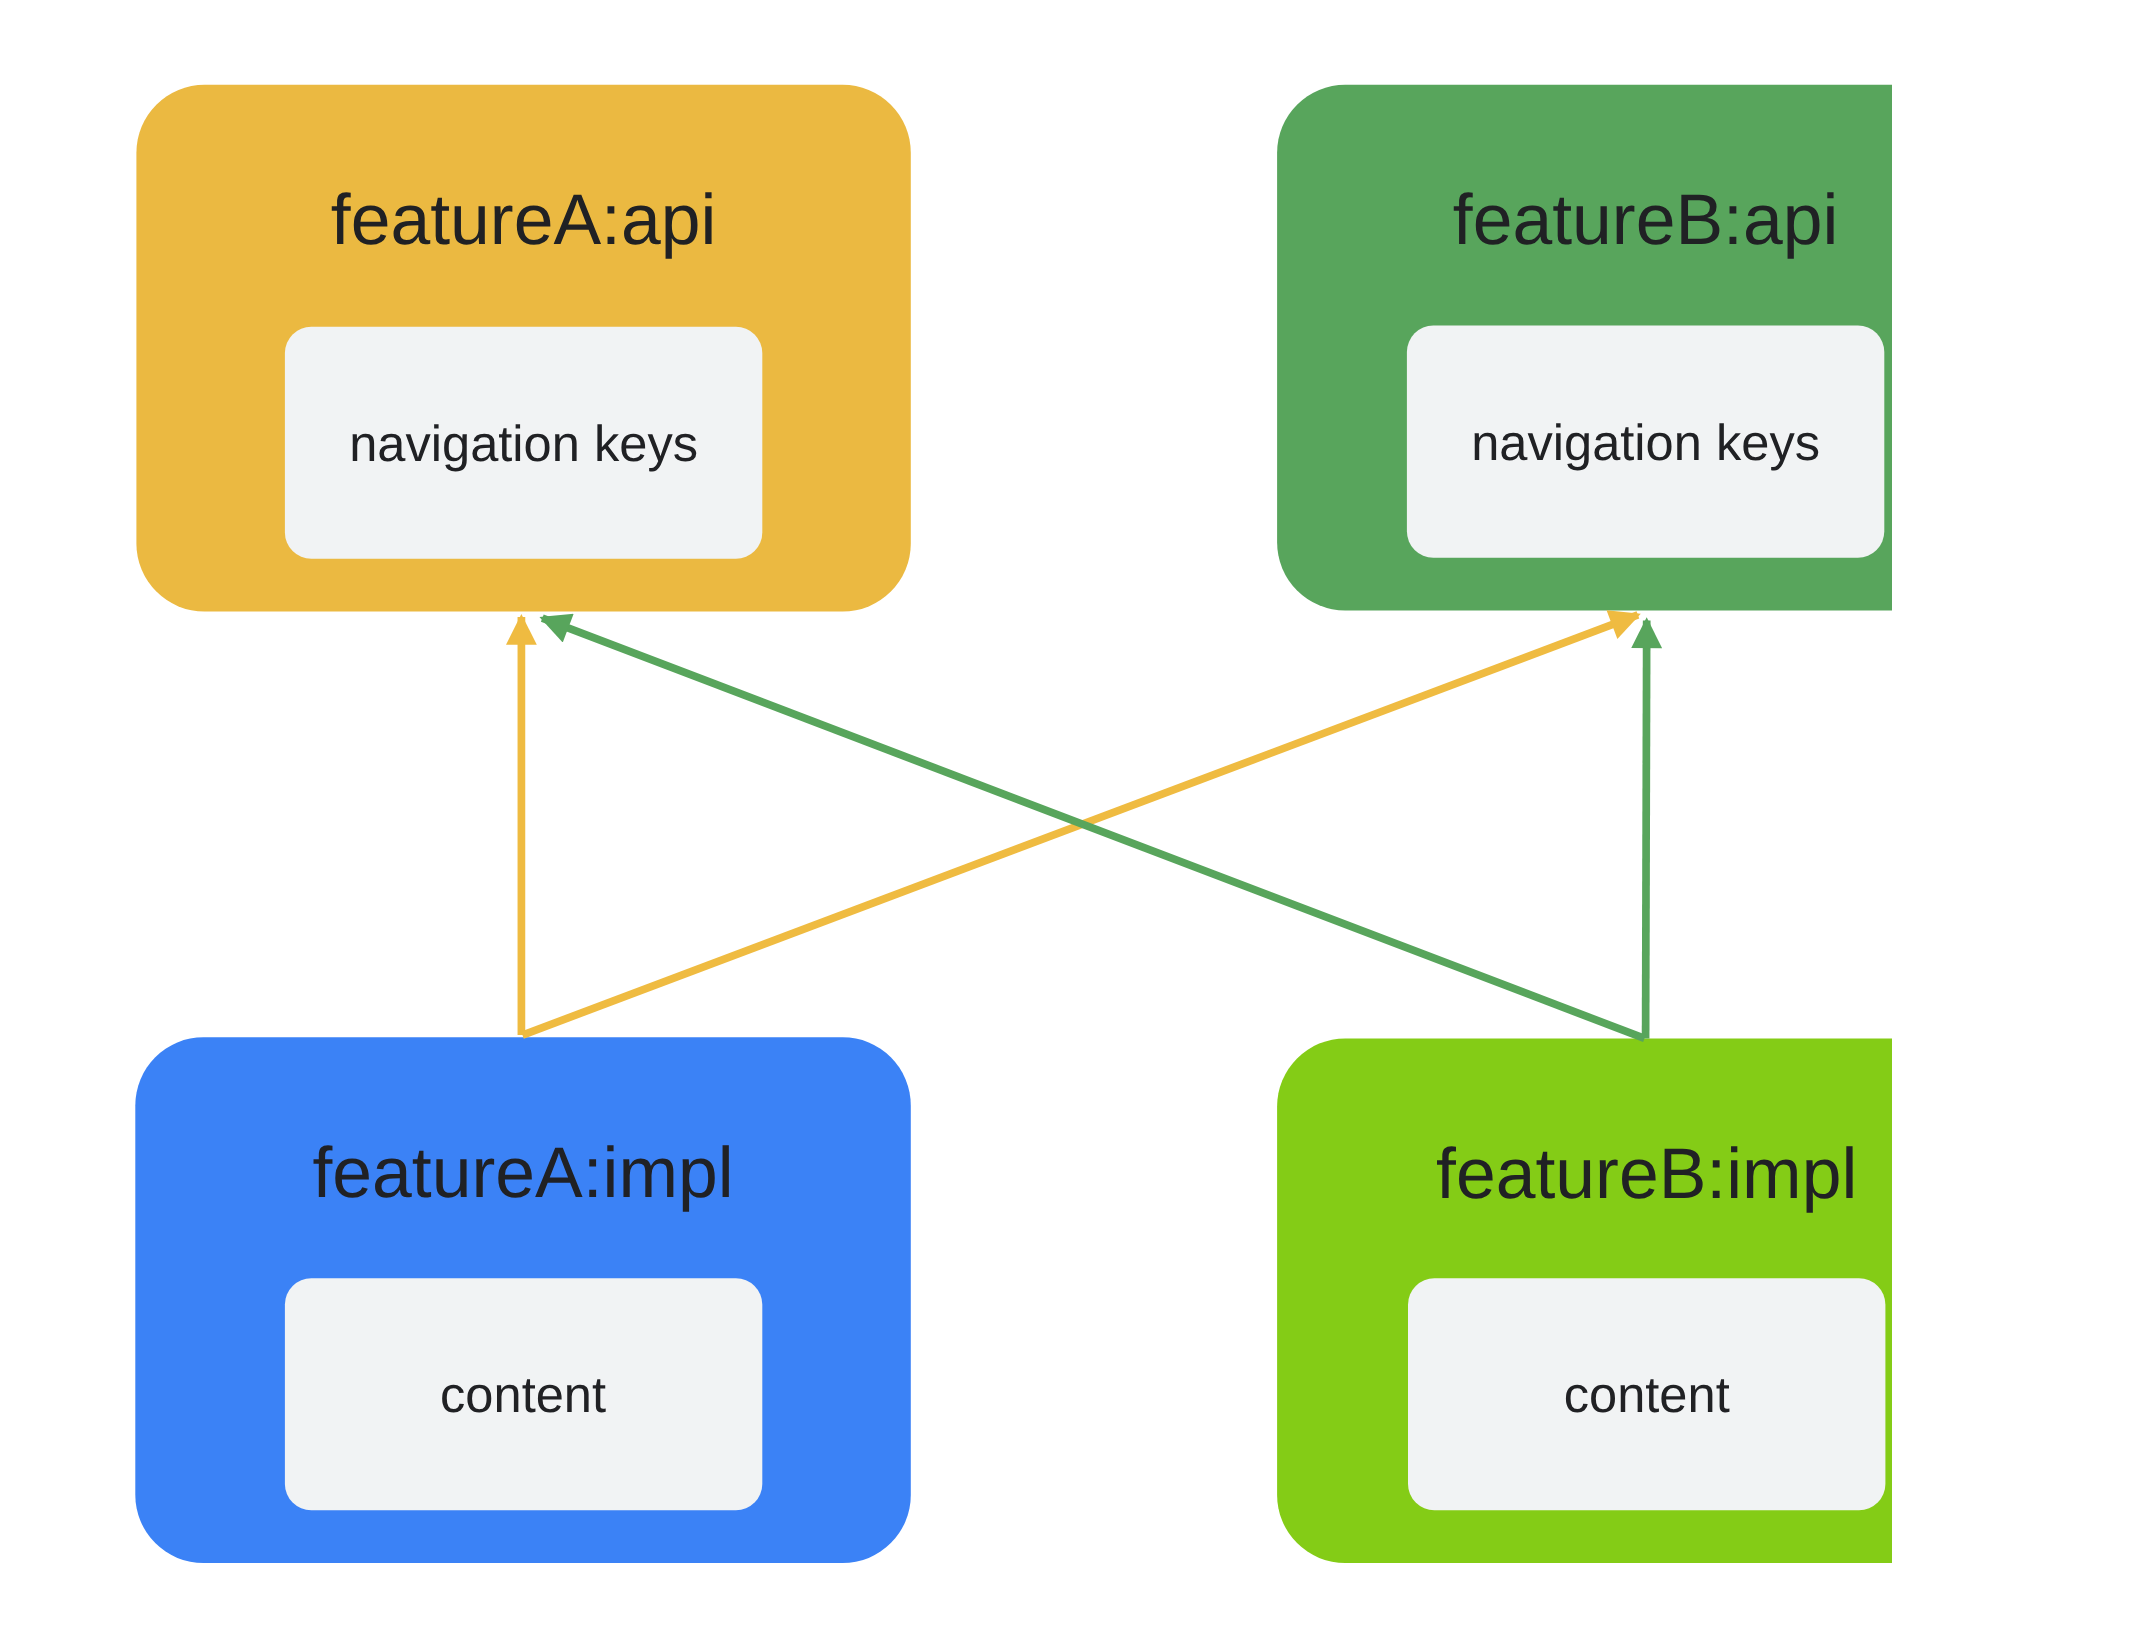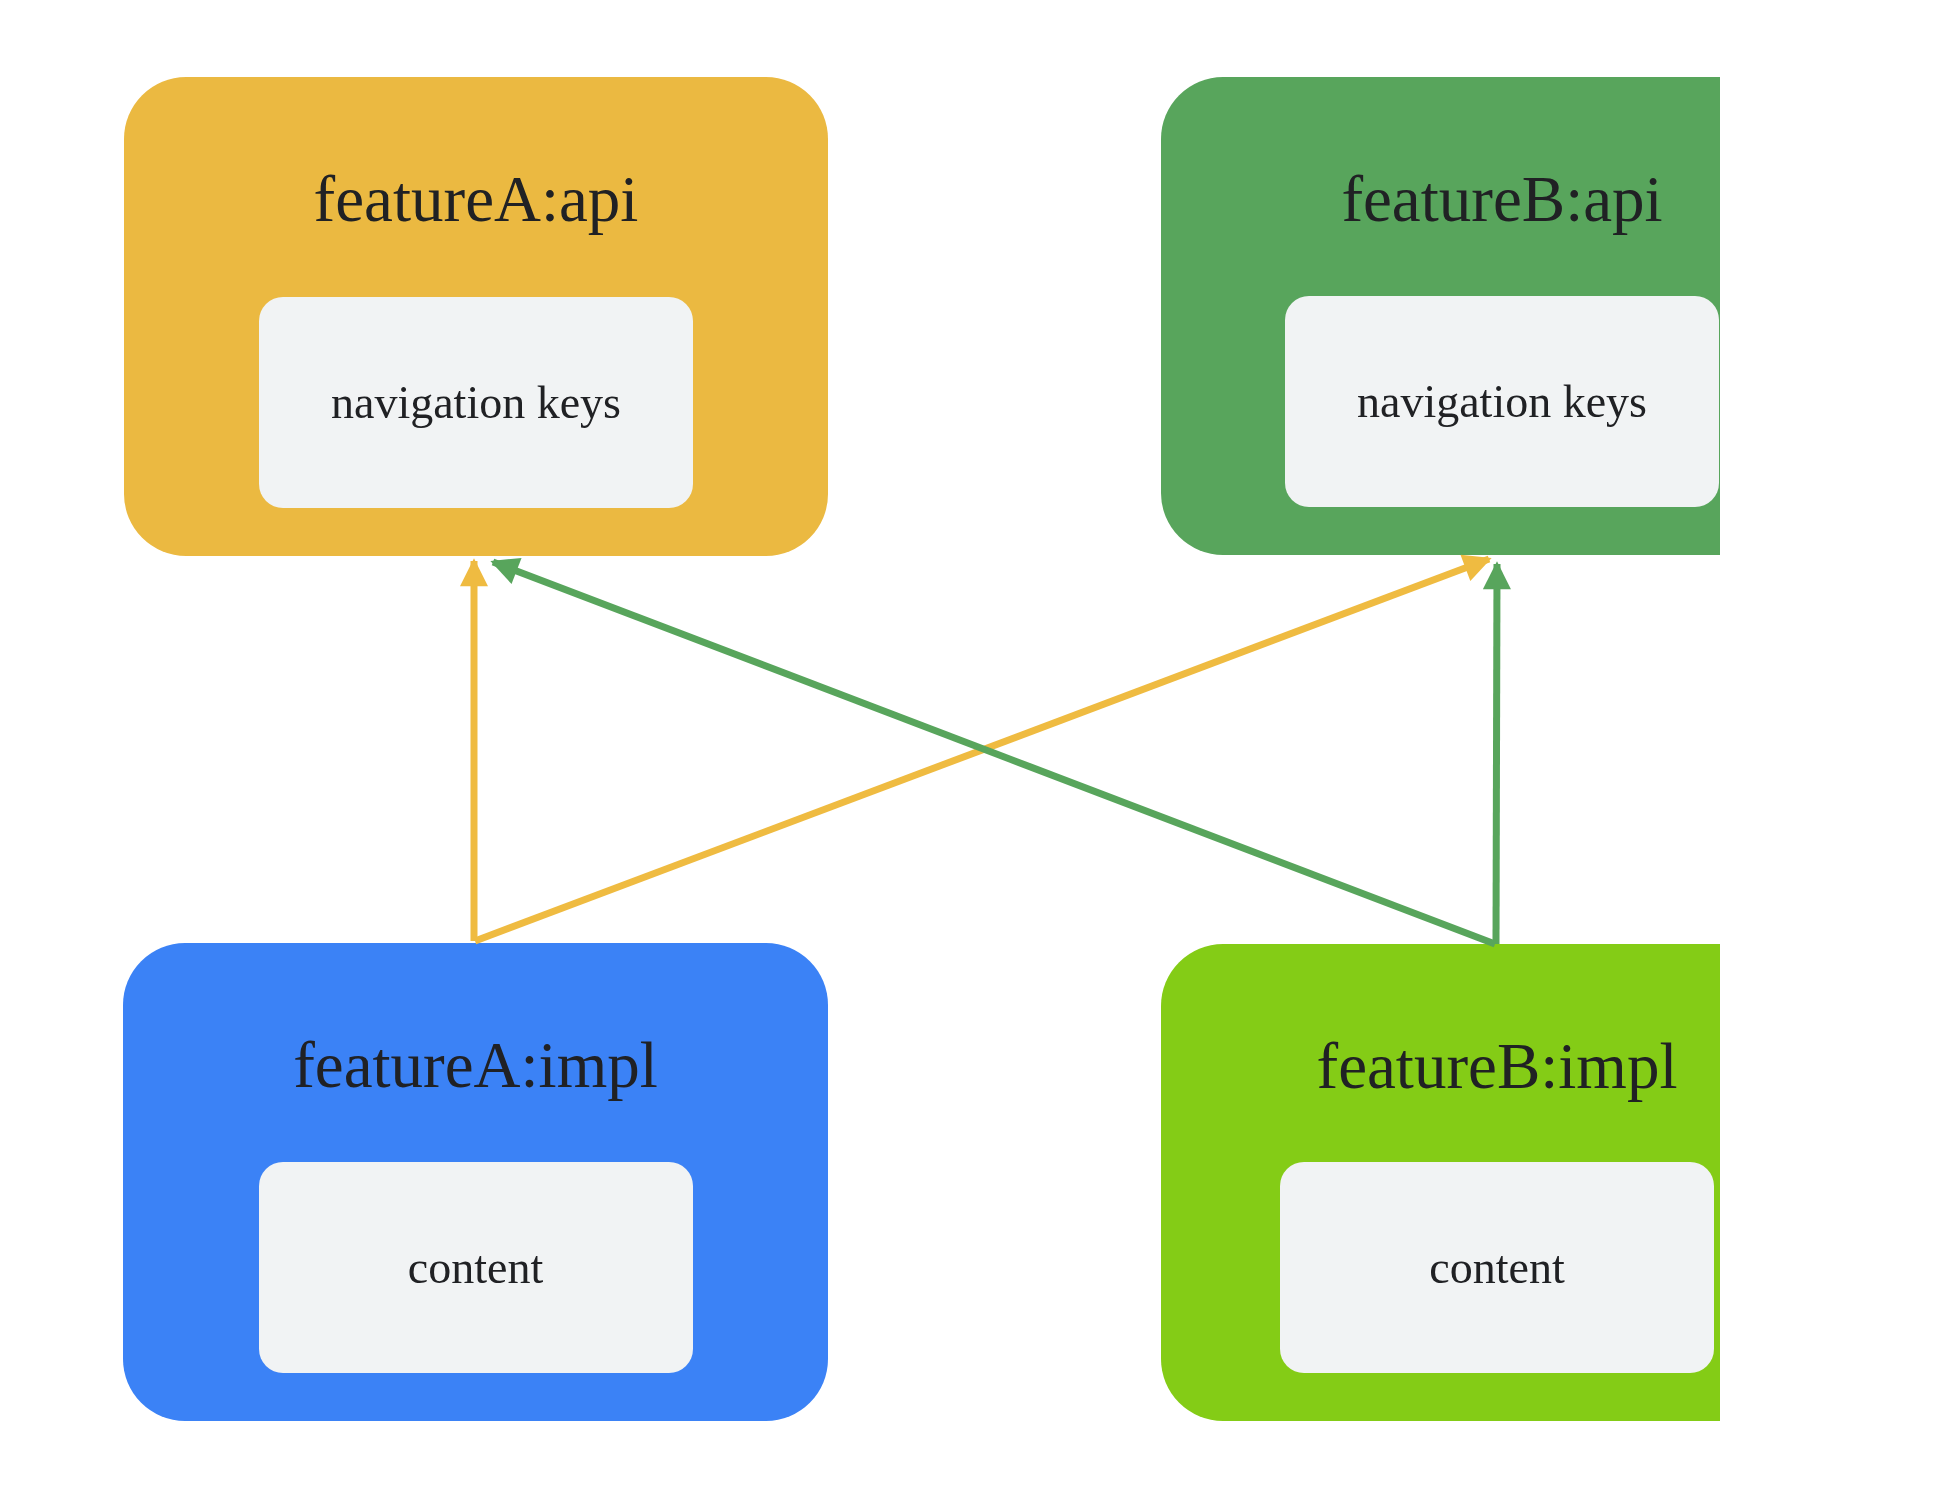--- a/index.html
+++ b/index.html
@@ -7,21 +7,20 @@
     width: 1940px; height: 1500px;
     background: #ffffff;
     font-family: "Liberation Sans", "DejaVu Sans", sans-serif;
     color: #202124;
   }
   .canvas {
     position: relative;
     width: 1720px; height: 1500px;
     overflow: hidden;
     background: #ffffff;
-    font-family: Liberation Serif, serif;
   }
   .node {
     position: absolute;
     border-radius: 62px;
   }
   .node-title {
     position: absolute;
     top: 70px; left: 0; right: 0;
     height: 104px;
     display: flex; align-items: center; justify-content: center;
@@ -58,21 +57,21 @@
 
 <div class="canvas">
 
   <div class="node pos-a-api" style="background: rgb(235, 185, 65);">
     <div class="node-title">featureA:api</div>
     <div class="inner-box" style="background: rgb(241, 243, 244);">
       <span>navigation keys</span>
     </div>
   </div>
 
-  <div class="node pos-b-api" style="background: rgb(88, 165, 92); padding-left: 12px;">
+  <div class="node pos-b-api" style="background: rgb(88, 165, 92);">
     <div class="node-title">featureB:api</div>
     <div class="inner-box" style="background: rgb(241, 243, 244);">
       <span>navigation keys</span>
     </div>
   </div>
 
   <div class="node pos-a-impl" style="background: #3b82f6;">
     <div class="node-title">featureA:impl</div>
     <div class="inner-box" style="background: rgb(241, 243, 244);">
       <span>content</span>

